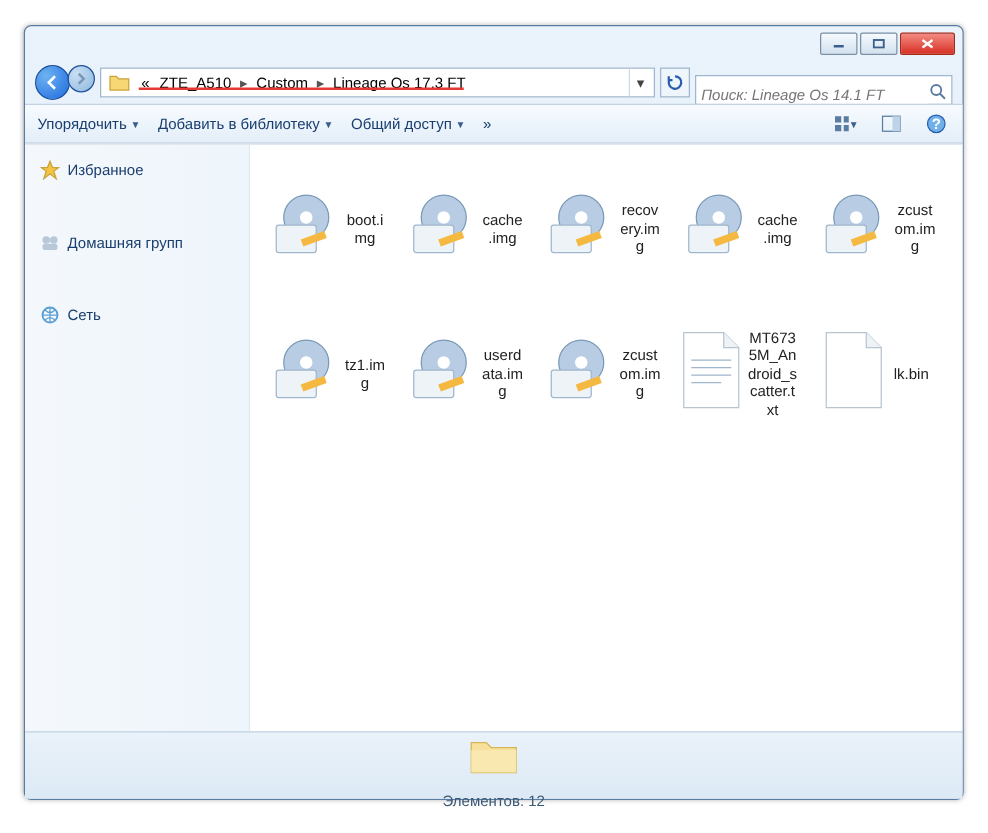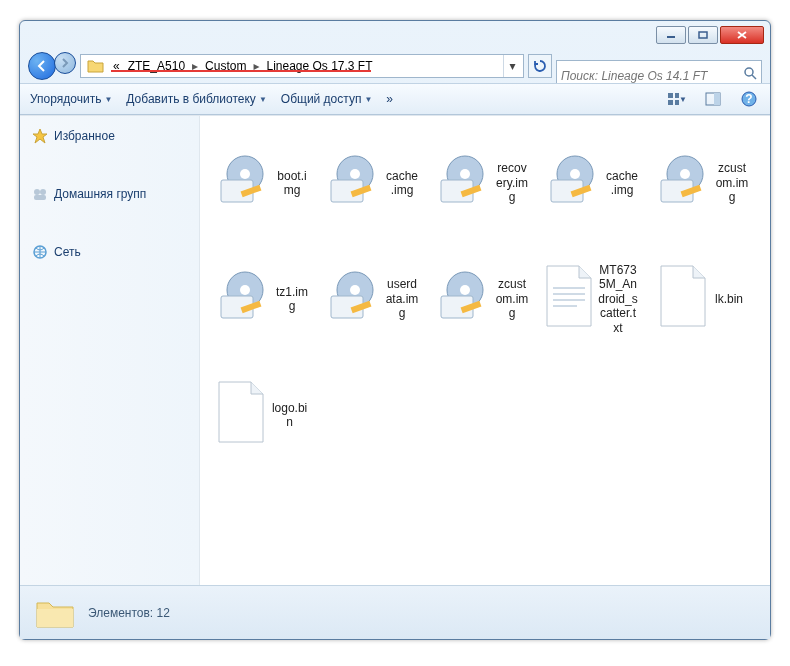--- a/index.html
+++ b/index.html
@@ -75,21 +75,21 @@
 .files { flex: 1; padding: 12px 8px; display: flex; flex-wrap: wrap; align-content: flex-start; gap: 6px 6px; overflow: auto; }
 .file {
   width: 104px; height: 110px; display: flex; flex-direction: row; align-items: center;
   padding: 6px 2px; border: 1px solid transparent; text-align: center;
 }
 .file-icon { width: 64px; height: 64px; display: flex; align-items: center; justify-content: center; margin-bottom: 6px; }
 .file-label { color: #222; line-height: 1.2; word-break: break-word; }
 
 .statusbar {
   height: 54px; background: linear-gradient(#eaf2fa, #dce9f5);
-  border-top: 1px solid #c3d4e3; display: flex; align-items: center; gap: 12px; padding: 0 14px;
+  border-top: 1px solid #c3d4e3; display: flex; align-items: center; gap: 12px; padding: 0 14px; flex-direction: column;
 }
 .status-folder { width: 42px; height: 36px; }
 .status-text { color: #3b5876; }
 
 
 .svg { display: block; }
 </style>
 </head>
 <body>
 
@@ -338,29 +338,20 @@
         </div>
         <div class="file">
           <div class="file-icon">
             <svg width="56" height="64">
               <path d="M6 2 h32 l12 12 v48 h-44 z" fill="#fff" stroke="#b8c4d0"></path>
               <path d="M38 2 v12 h12" fill="#eef3f8" stroke="#b8c4d0"></path>
             </svg>
           </div>
           <div class="file-label">lk.bin</div>
         </div>
-        <div class="file">
-          <div class="file-icon">
-            <svg width="56" height="64">
-              <path d="M6 2 h32 l12 12 v48 h-44 z" fill="#fff" stroke="#b8c4d0"></path>
-              <path d="M38 2 v12 h12" fill="#eef3f8" stroke="#b8c4d0"></path>
-            </svg>
-          </div>
-          <div class="file-label">logo.bin</div>
-        </div>
       </div>
 
   </div>
 
   <div class="statusbar">
     <span class="status-folder">
       <svg width="42" height="36">
           <path d="M3 8 h12 l4 4 h20 v20 h-36 z" fill="#f7e09c" stroke="#d4b754"></path>
           <path d="M3 14 h36 v18 h-36 z" fill="#f9e8b0"></path>
         </svg>

